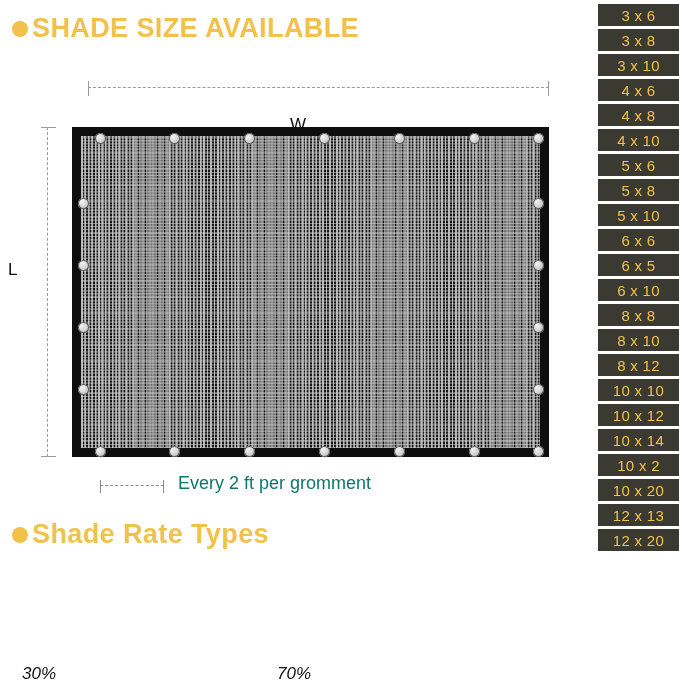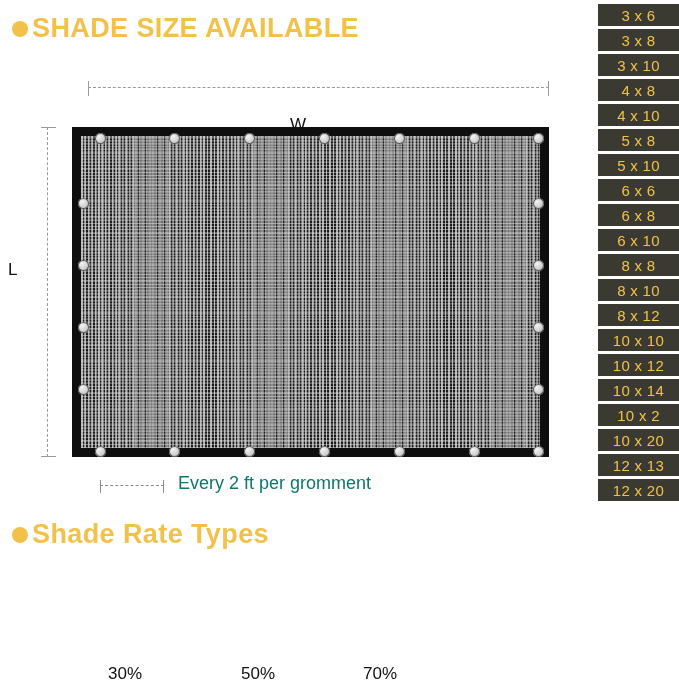--- a/index.html
+++ b/index.html
@@ -180,21 +180,22 @@
   .rates {
     position: absolute;
     left: 0;
     top: 556px;
     width: 598px;
     height: 142px;
   }
   .rate {
     position: absolute;
     width: 120px;
-    text-align: right;
+    text-align: left;
+    font-style: italic;
   }
   .rate .disc {
     width: 100px;
     height: 100px;
     border-radius: 50%;
     margin: 0 auto;
     background: #ffffff;
   }
   .rate .label {
     margin-top: 8px;
@@ -315,43 +316,44 @@
       <span class="heading-text">Shade Rate Types</span>
     </div>
 
     <div class="rates">
       <div class="rate r0">
         <div class="disc d30"></div>
         <div class="label">30%</div>
       </div>
       <div class="rate r1">
         <div class="disc d50"></div>
-        <div class="label">50%</div>
       </div>
       <div class="rate r2">
         <div class="disc d70"></div>
         <div class="label">70%</div>
       </div>
       <div class="rate r3">
         <div class="disc d90"></div>
       </div>
     </div>
 
   </div>
 
   <div class="size-list">
     <div class="size-chip">3 x 6</div>
     <div class="size-chip">3 x 8</div>
     <div class="size-chip">3 x 10</div>
+    <div class="size-chip">4 x 6</div>
     <div class="size-chip">4 x 8</div>
     <div class="size-chip">4 x 10</div>
+    <div class="size-chip">5 x 6</div>
     <div class="size-chip">5 x 8</div>
     <div class="size-chip">5 x 10</div>
     <div class="size-chip">6 x 6</div>
-    <div class="size-chip">6 x 8</div>
+    <div class="size-chip">6 x 5</div>
     <div class="size-chip">6 x 10</div>
     <div class="size-chip">8 x 8</div>
     <div class="size-chip">8 x 10</div>
     <div class="size-chip">8 x 12</div>
     <div class="size-chip">10 x 10</div>
     <div class="size-chip">10 x 12</div>
     <div class="size-chip">10 x 14</div>
     <div class="size-chip">10 x 2</div>
     <div class="size-chip">10 x 20</div>
     <div class="size-chip">12 x 13</div>

